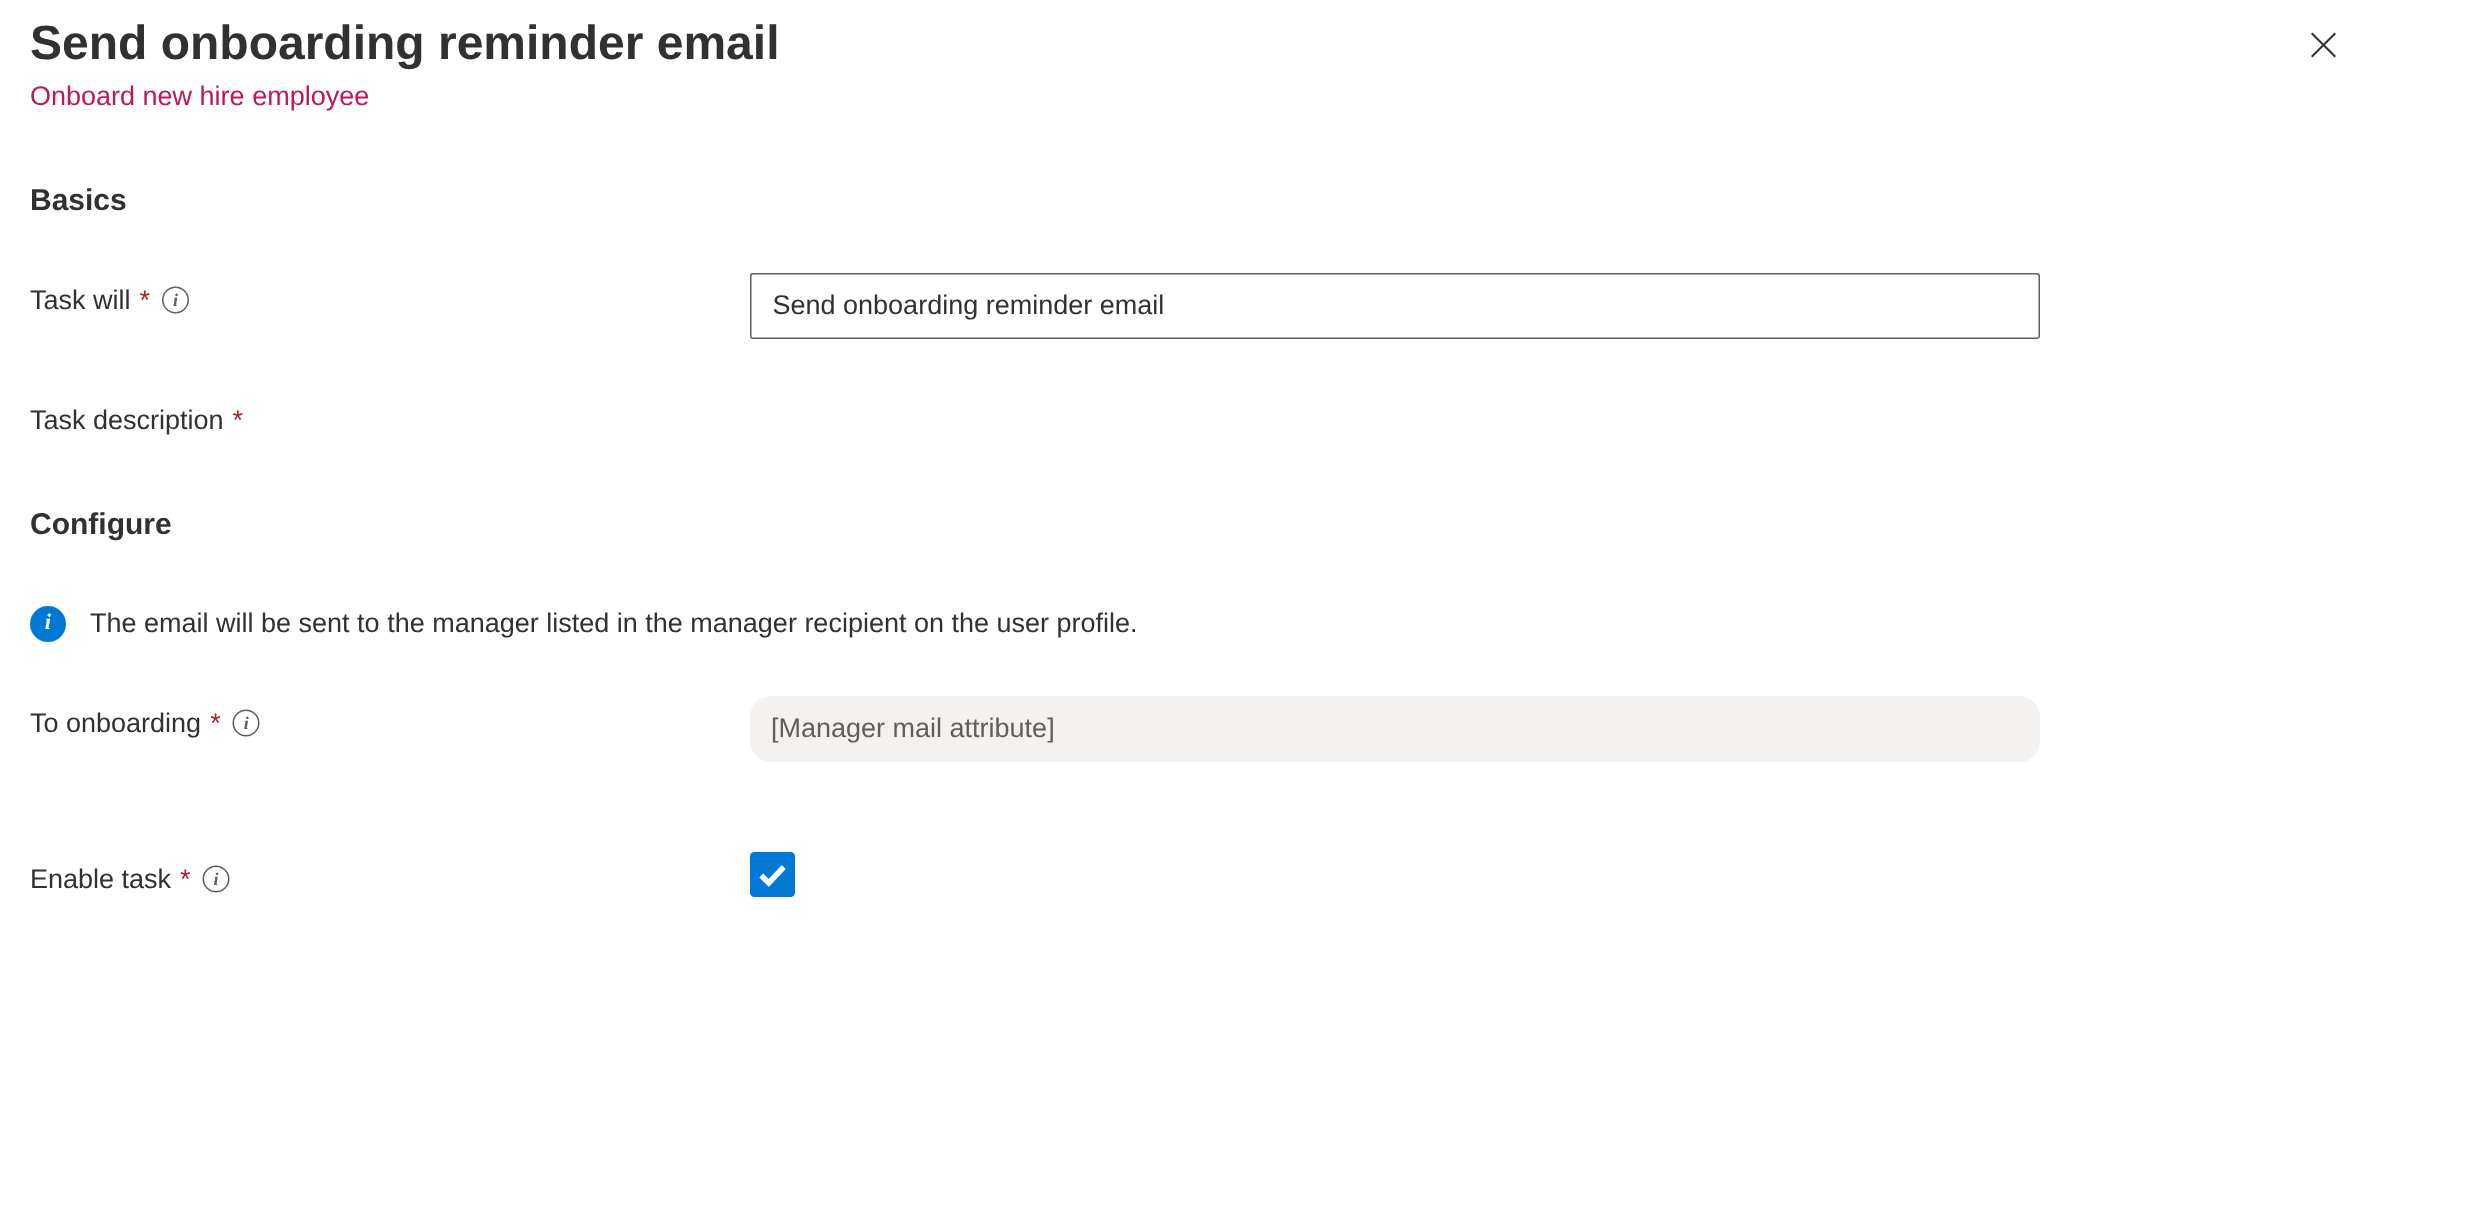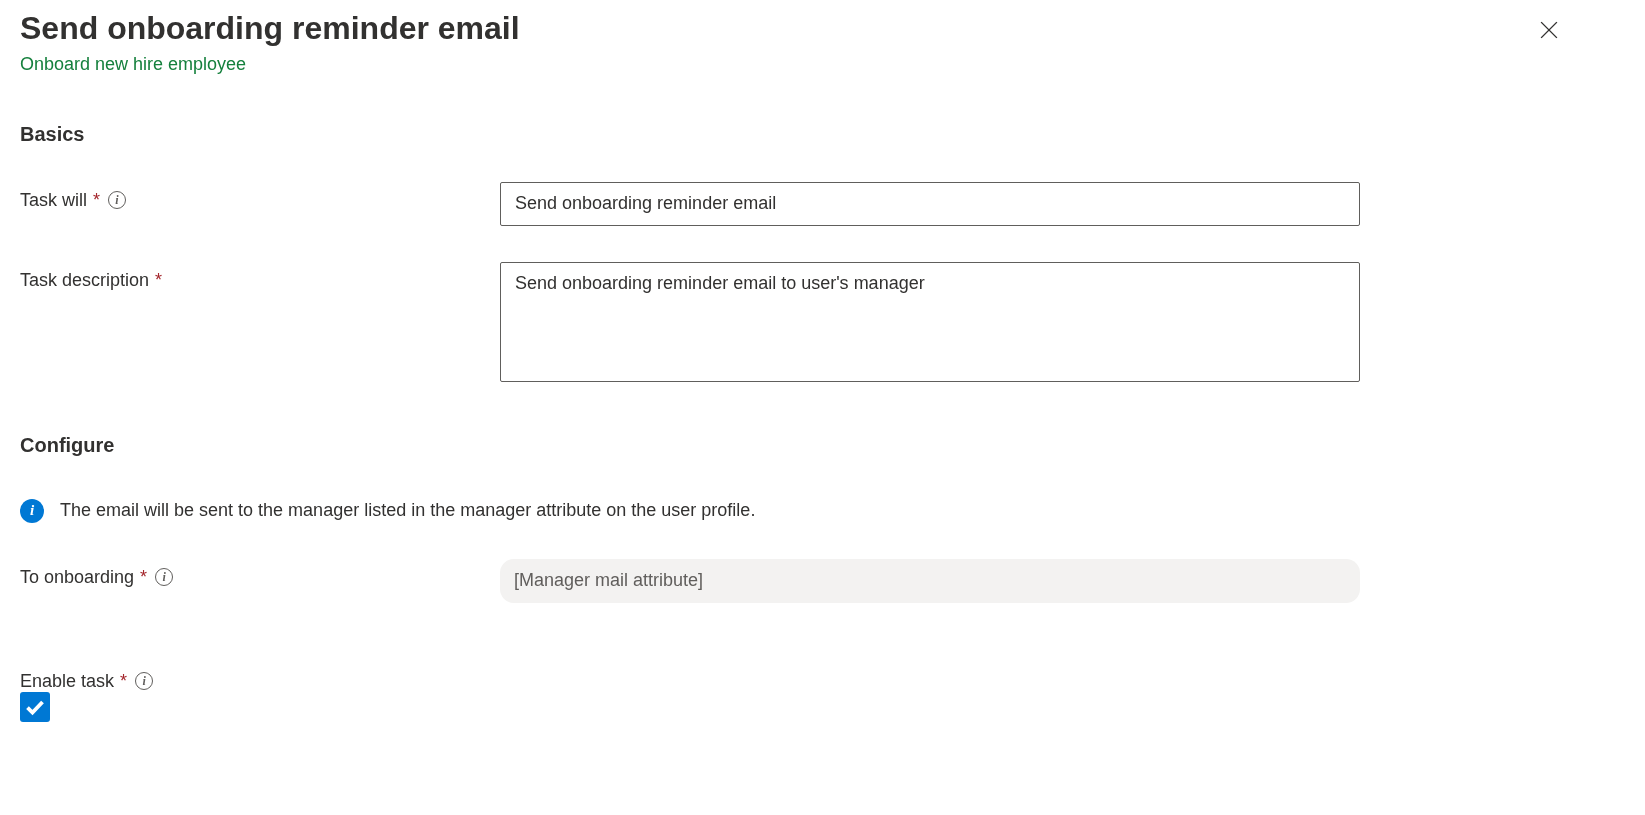--- a/index.html
+++ b/index.html
@@ -20,21 +20,21 @@
       align-items: flex-start;
     }
     .page-title {
       font-size: 32px;
       font-weight: 600;
       color: #323130;
       line-height: 1.3;
     }
     .page-subtitle {
       font-size: 18px;
-      color: #15803d;
+      color: #be185d;
       margin-top: 4px;
     }
     .close-btn {
       cursor: pointer;
       width: 32px;
       height: 32px;
       display: flex;
       align-items: center;
       justify-content: center;
       color: #323130;
@@ -168,21 +168,20 @@
     }
     .checkbox svg {
       width: 20px;
       height: 20px;
       stroke: #ffffff;
       stroke-width: 3;
       fill: none;
     }
     .row-spacer-lg {
       margin-top: 60px;
-      flex-direction: column;
     }
   </style>
 </head>
 <body>
 
 <div class="header-row">
   <div>
     <h1 class="page-title">Send onboarding reminder email</h1>
     <div class="page-subtitle">Onboard new hire employee</div>
   </div>
@@ -205,30 +204,27 @@
   <div class="form-input-col">
     <input type="text" class="text-input" value="Send onboarding reminder email" style="">
   </div>
 </div>
 
 <div class="form-row">
   <div class="form-label-col top-align">
     <span>Task description</span>
     <span class="required-star">*</span>
   </div>
-  <div class="form-input-col">
-    <textarea class="text-area" style="">Send onboarding reminder email to user's manager</textarea>
-  </div>
 </div>
 
 <h2 class="section-heading">Configure</h2>
 
 <div class="info-banner">
   <div class="info-banner-icon">i</div>
-  <div class="info-banner-text">The email will be sent to the manager listed in the manager attribute on the user profile.</div>
+  <div class="info-banner-text">The email will be sent to the manager listed in the manager recipient on the user profile.</div>
 </div>
 
 <div class="form-row">
   <div class="form-label-col">
     <span>To onboarding</span>
     <span class="required-star">*</span>
     <span class="info-icon">i</span>
   </div>
   <div class="form-input-col">
     <div class="readonly-field">[Manager mail attribute]</div>

